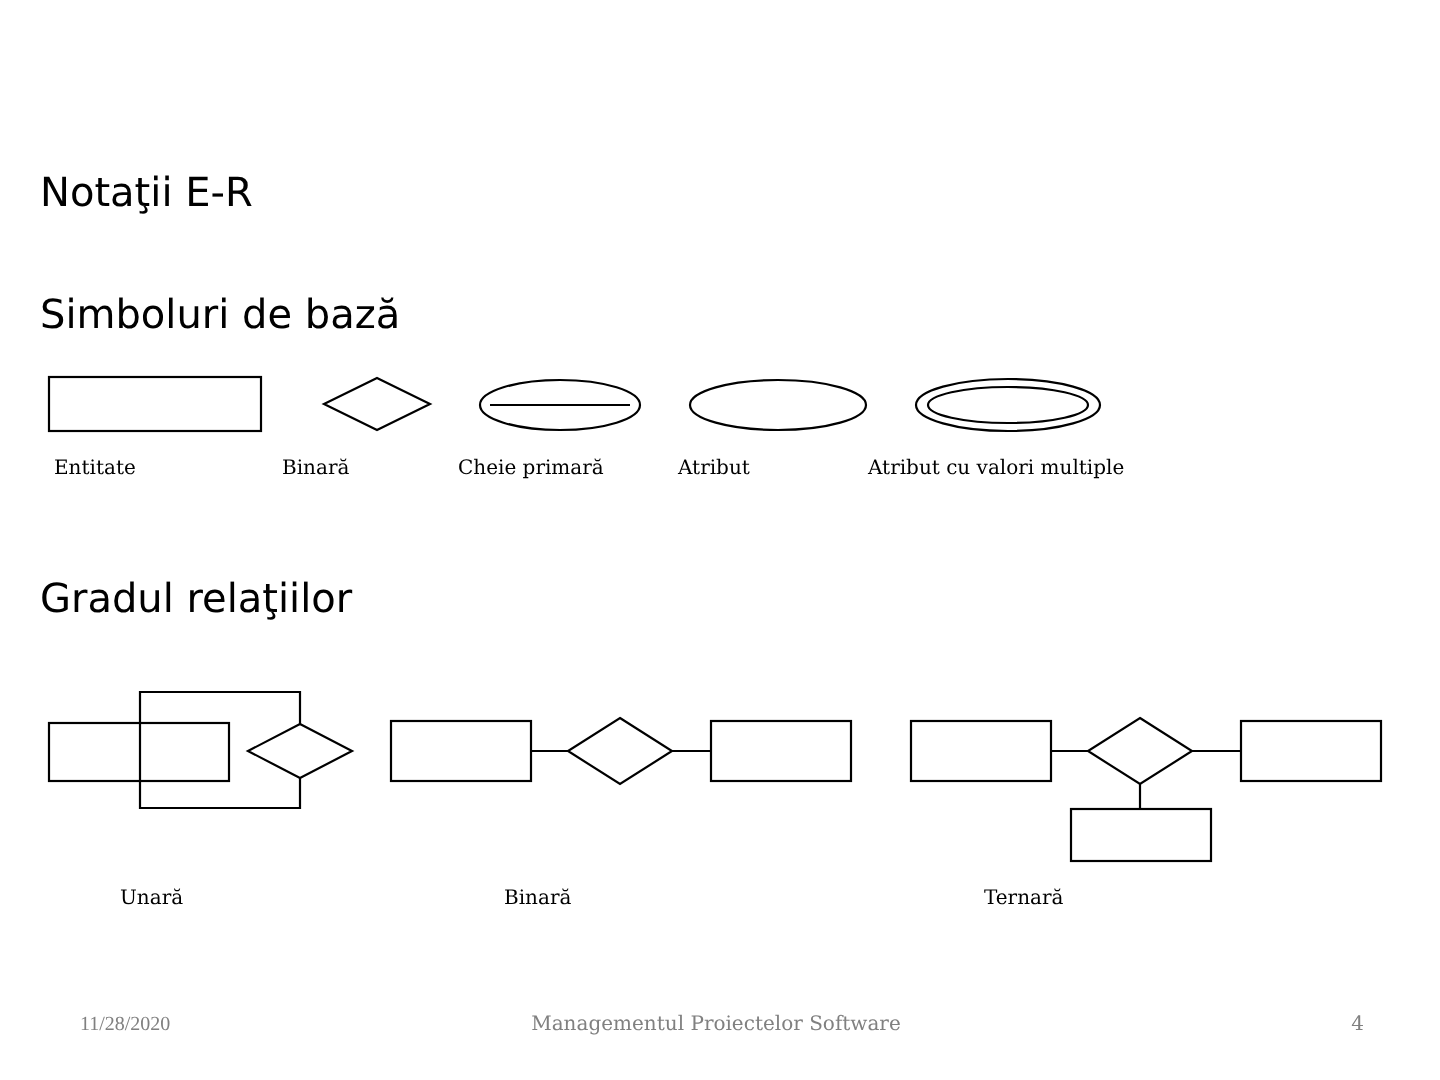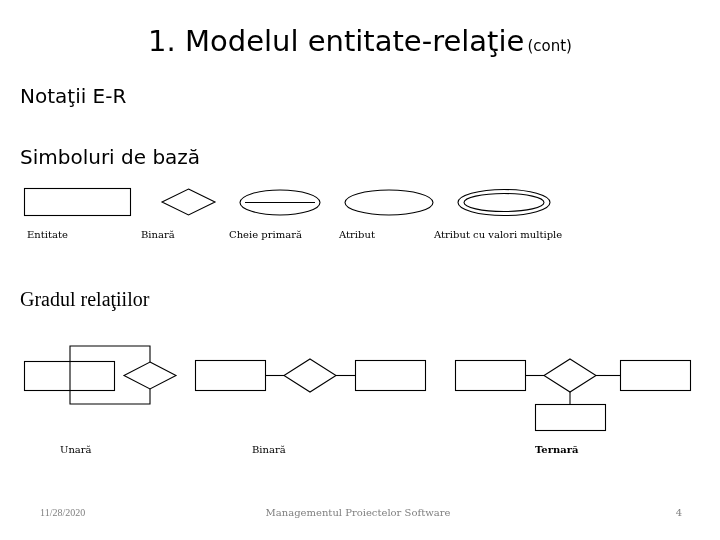--- a/index.html
+++ b/index.html
@@ -39,21 +39,21 @@
   
   .heading {
     position: absolute;
     font-size: 20px;
     line-height: 20px;
     color: #000000;
     white-space: nowrap;
   }
   #heading-notatii { left: 20px; top: 86px; }
   #heading-simboluri { left: 20px; top: 147px; }
-  #heading-gradul { left: 20px; top: 289px; font-family: Liberation Serif, serif; }
+  #heading-gradul { left: 20px; top: 289px; }
 
   
   .shape-label {
     position: absolute;
     font-family: "DejaVu Serif", "Liberation Serif", serif;
     font-size: 10px;
     line-height: 11px;
     color: #000000;
     white-space: nowrap;
     text-align: left;
@@ -105,23 +105,20 @@
     right: 38px;
     top: 0;
     white-space: nowrap;
   }
 </style>
 </head>
 <body>
 
 <div id="slide">
 
-  <div id="slide-title">
-    <span>1. Modelul entitate-relaţie</span><span class="cont">(cont)</span>
-  </div>
 
   <div class="heading" id="heading-notatii">Notaţii E-R</div>
 
   <div class="heading" id="heading-simboluri">Simboluri de bază</div>
 
   <div class="heading" id="heading-gradul">Gradul relaţiilor</div>
 
   <svg id="diagram-layer" viewBox="0 0 720 540">
 
     <rect class="stroke" x="24.5" y="188.5" width="106" height="27"></rect>
@@ -158,21 +155,21 @@
   </svg>
 
   <div class="shape-label" style="left:27px;  top:229px; width:100px;">Entitate</div>
   <div class="shape-label" style="left:141px; top:229px; width:100px;">Binară</div>
   <div class="shape-label" style="left:229px; top:229px; width:100px;">Cheie primară</div>
   <div class="shape-label" style="left:339px; top:229px; width:100px;">Atribut</div>
   <div class="shape-label" style="left:434px; top:229px; width:140px;">Atribut cu valori multiple</div>
 
   <div class="shape-label" style="left:60px;  top:444px; width:100px;">Unară</div>
   <div class="shape-label" style="left:252px; top:444px; width:100px;">Binară</div>
-  <div class="shape-label" style="left:535px; top:444px; width:100px;font-weight:bold;">Ternară</div>
+  <div class="shape-label" style="left:492px; top:444px; width:100px;">Ternară</div>
 
   <div id="footer">
     <span id="footer-date">11/28/2020</span>
     <span id="footer-center">Managementul Proiectelor Software</span>
     <span id="footer-page">4</span>
   </div>
 
 </div>
 
 </body></html>

